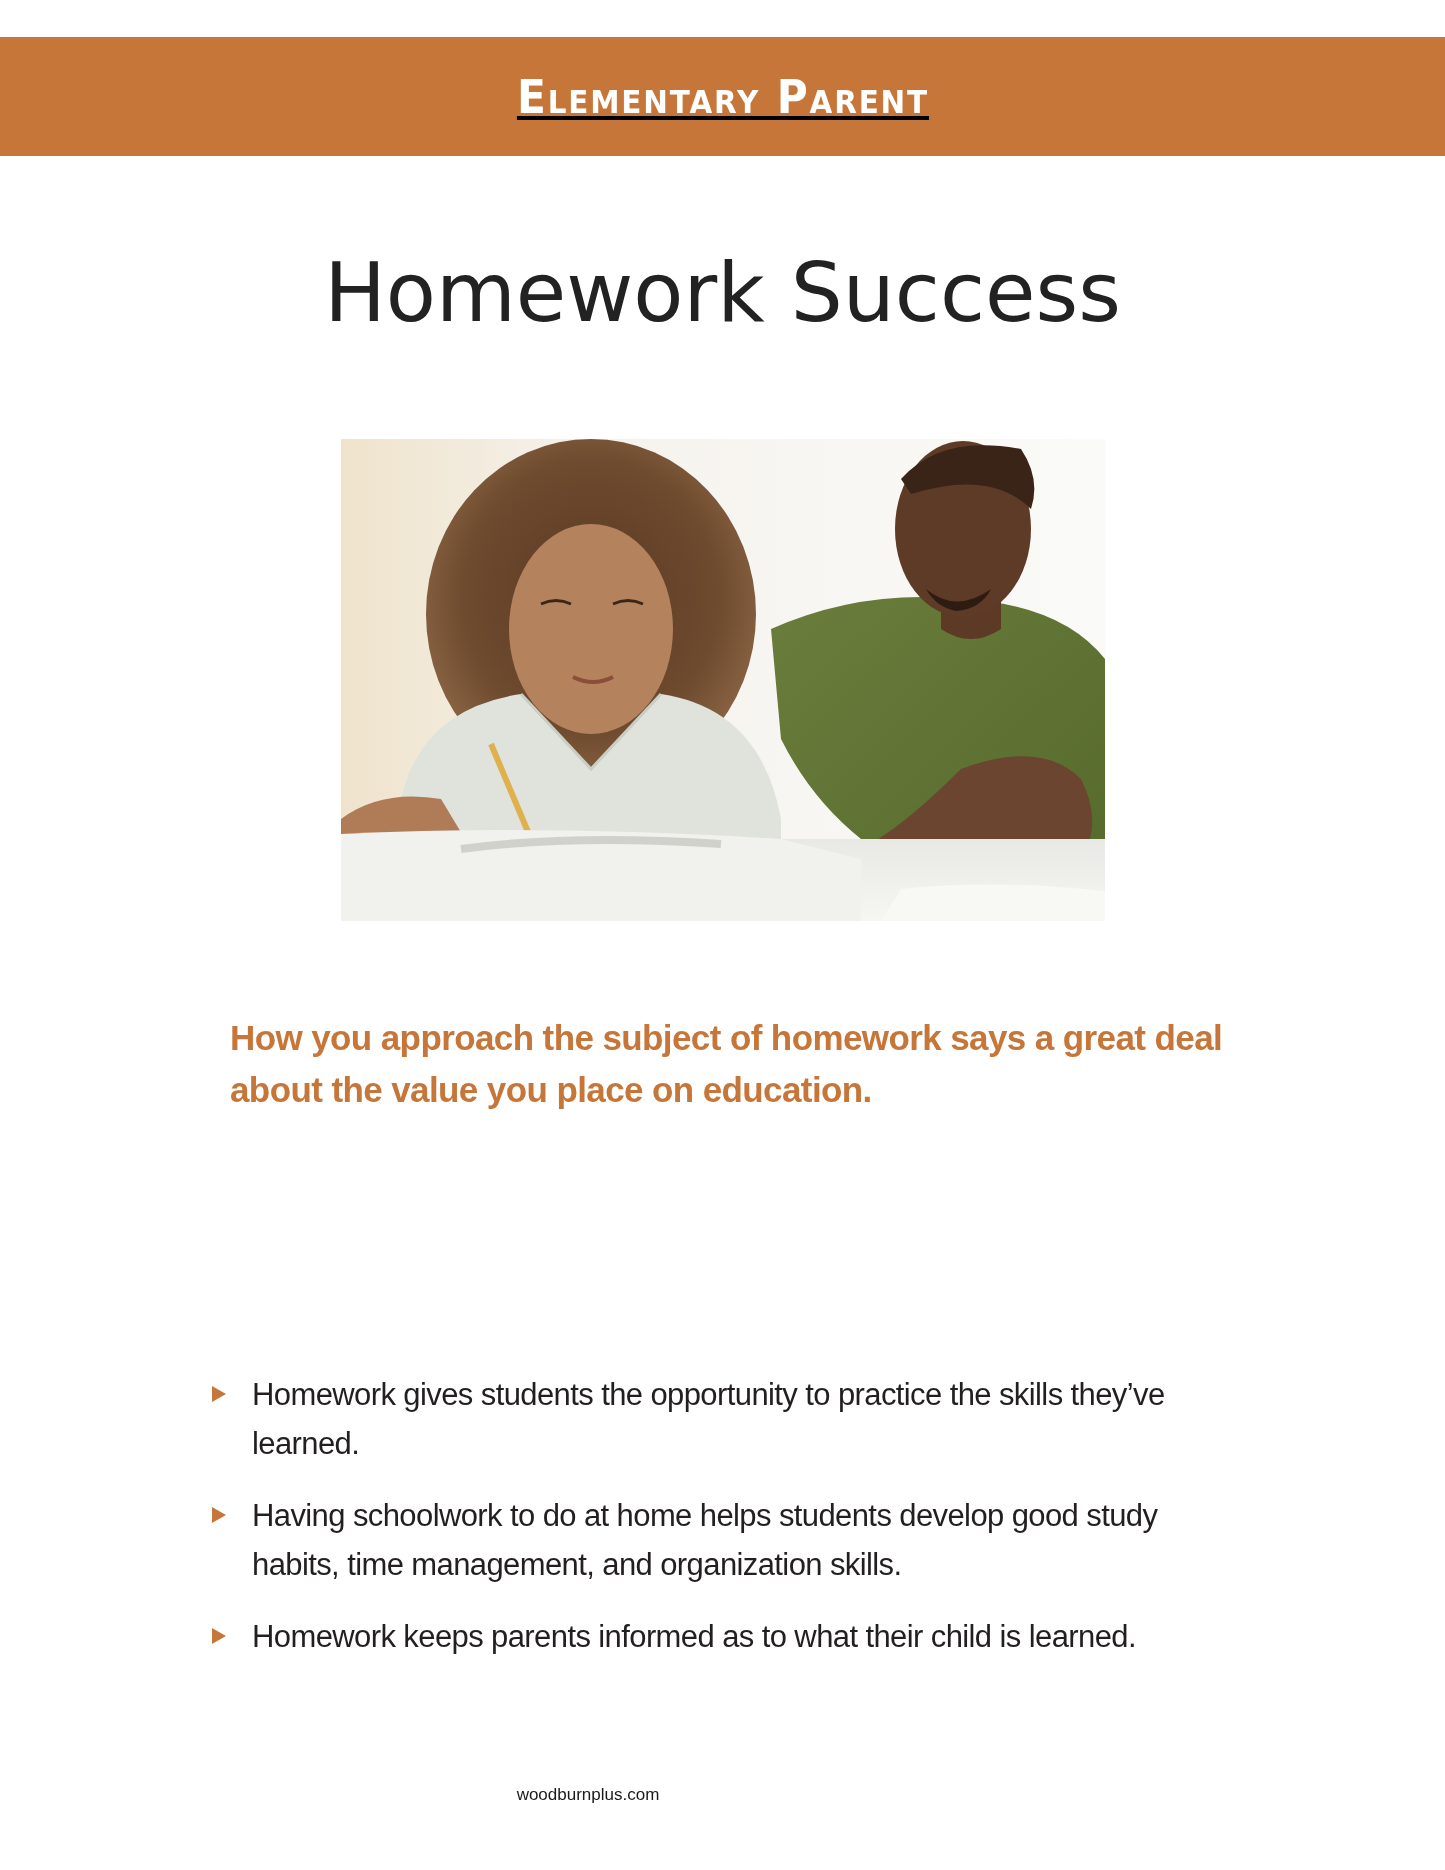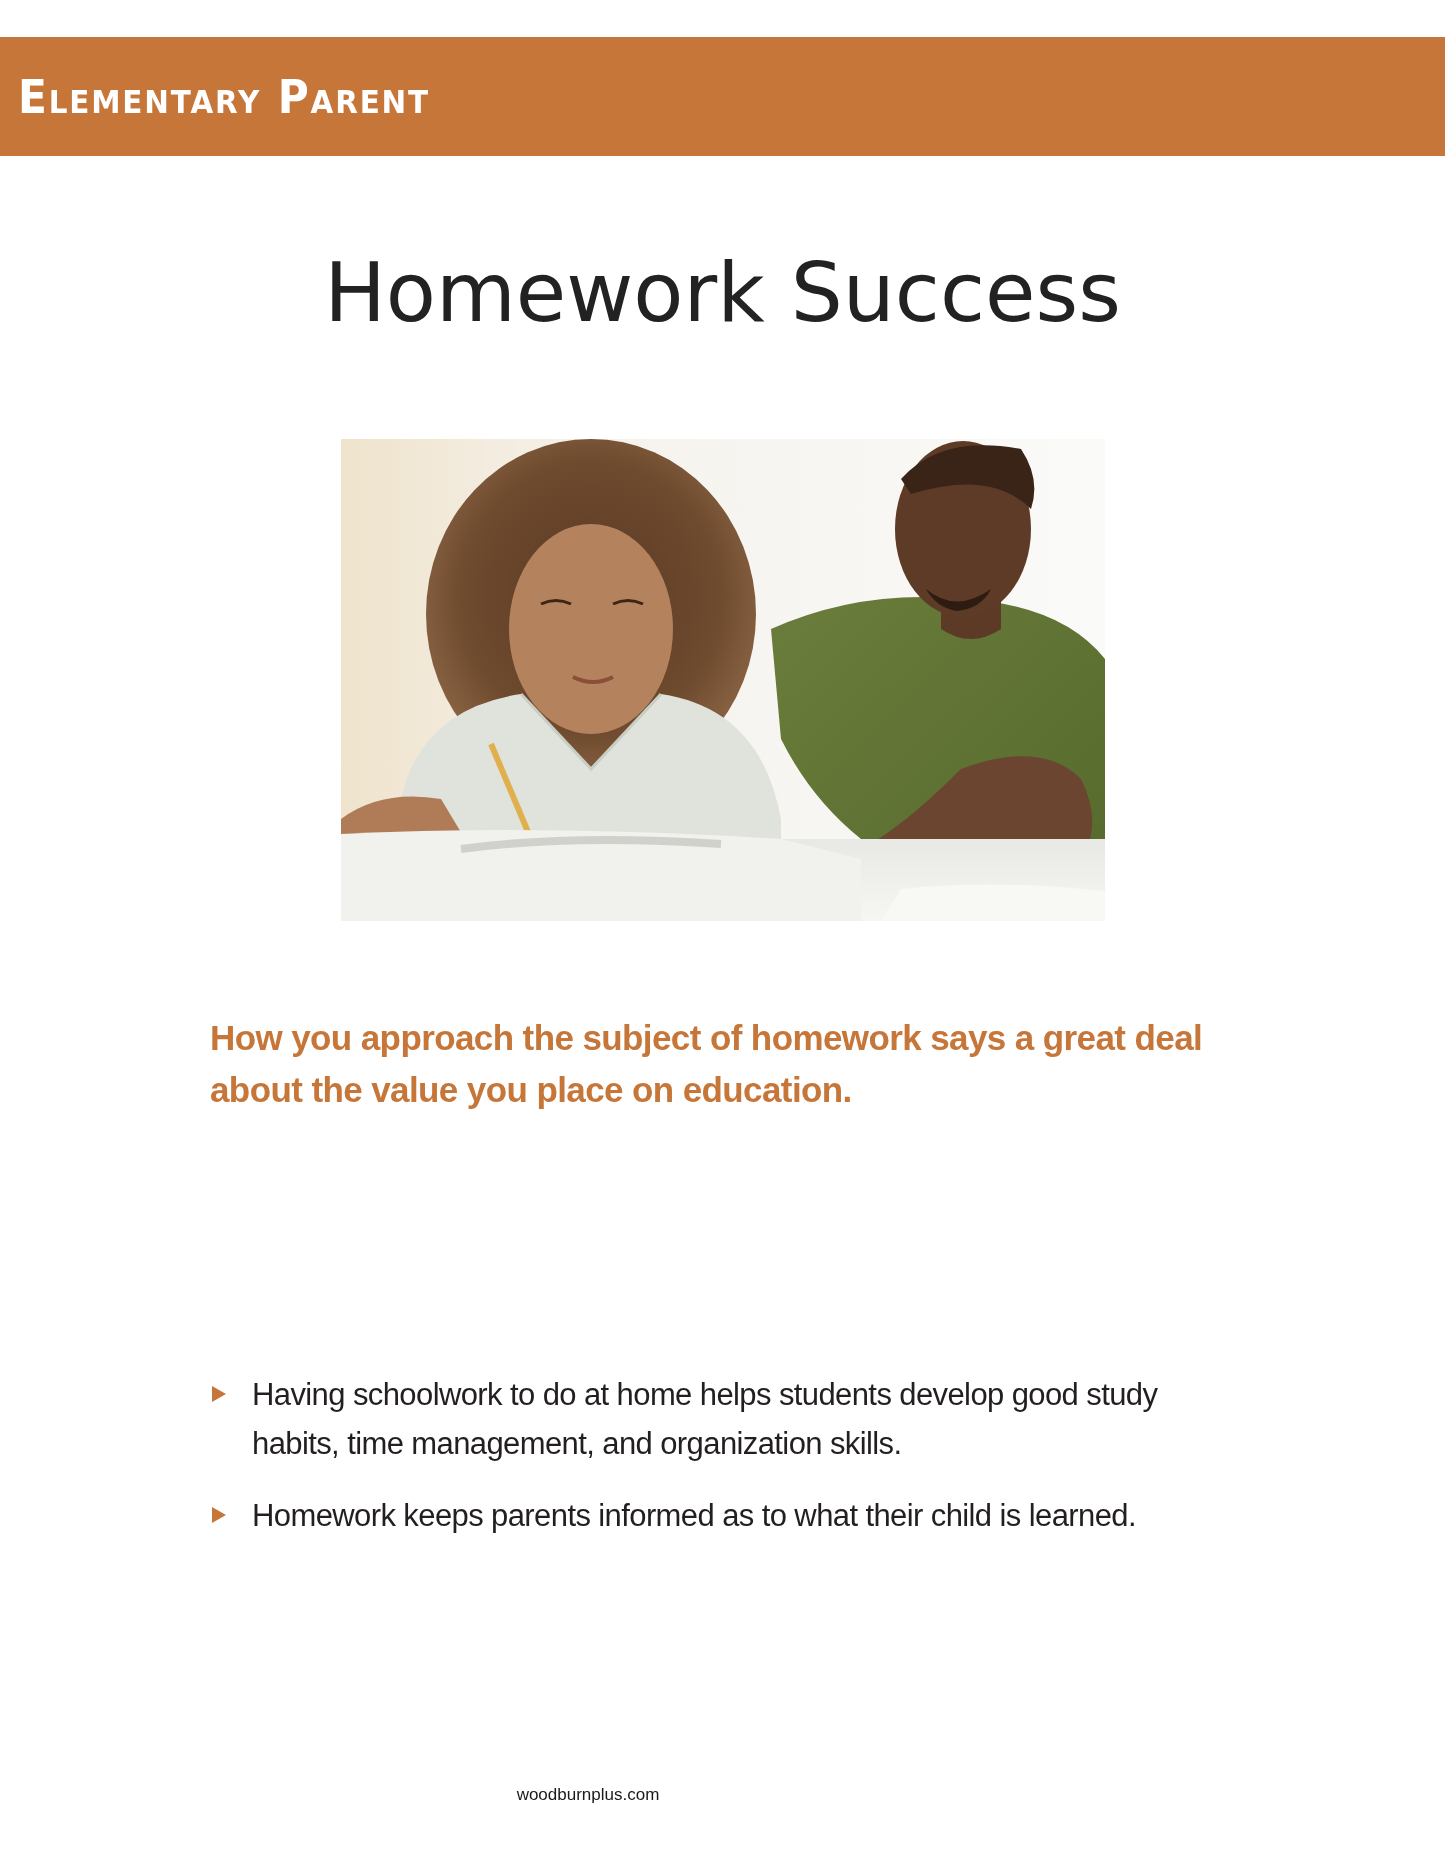--- a/index.html
+++ b/index.html
@@ -15,20 +15,22 @@
     }
     .header-band {
       position: absolute;
       left: 0;
       top: 37px;
       width: 1445px;
       height: 119px;
       background: #c67638;
       display: flex;
       align-items: center;
+      justify-content: center;
+      text-decoration: underline;
     }
     .header-title {
       color: #ffffff;
       font-family: "DejaVu Sans", sans-serif;
       font-weight: bold;
       font-size: 46px;
       font-variant: small-caps;
       letter-spacing: 2px;
       line-height: 1;
       transform: scaleX(0.92);
@@ -63,20 +65,21 @@
       width: 1040px;
     }
     .lead {
       color: #c67638;
       font-family: "Liberation Sans", sans-serif;
       font-weight: bold;
       font-size: 35px;
       line-height: 52px;
       letter-spacing: -0.6px;
       margin-bottom: 30px;
+      margin-left: 20px;
     }
     .bullets {
       position: absolute;
       left: 210px;
       top: 1370px;
       width: 1040px;
       list-style: none;
     }
     .bullet {
       position: relative;
@@ -173,20 +176,24 @@
   </svg>
 </div>
 
 <div class="intro">
   <p class="lead">How you approach the subject of homework says a great deal about the value you place on education.</p>
 </div>
 
 <ul class="bullets">
   <li class="bullet">
     <span class="bullet-arrow"></span>
+    <span>Homework gives students the opportunity to practice the skills they’ve learned.</span>
+  </li>
+  <li class="bullet">
+    <span class="bullet-arrow"></span>
     <span>Having schoolwork to do at home helps students develop good study habits, time management, and organization skills.</span>
   </li>
   <li class="bullet">
     <span class="bullet-arrow"></span>
     <span>Homework keeps parents informed as to what their child is learned.</span>
   </li>
 </ul>
 
 <div class="footer">woodburnplus.com</div>
 

